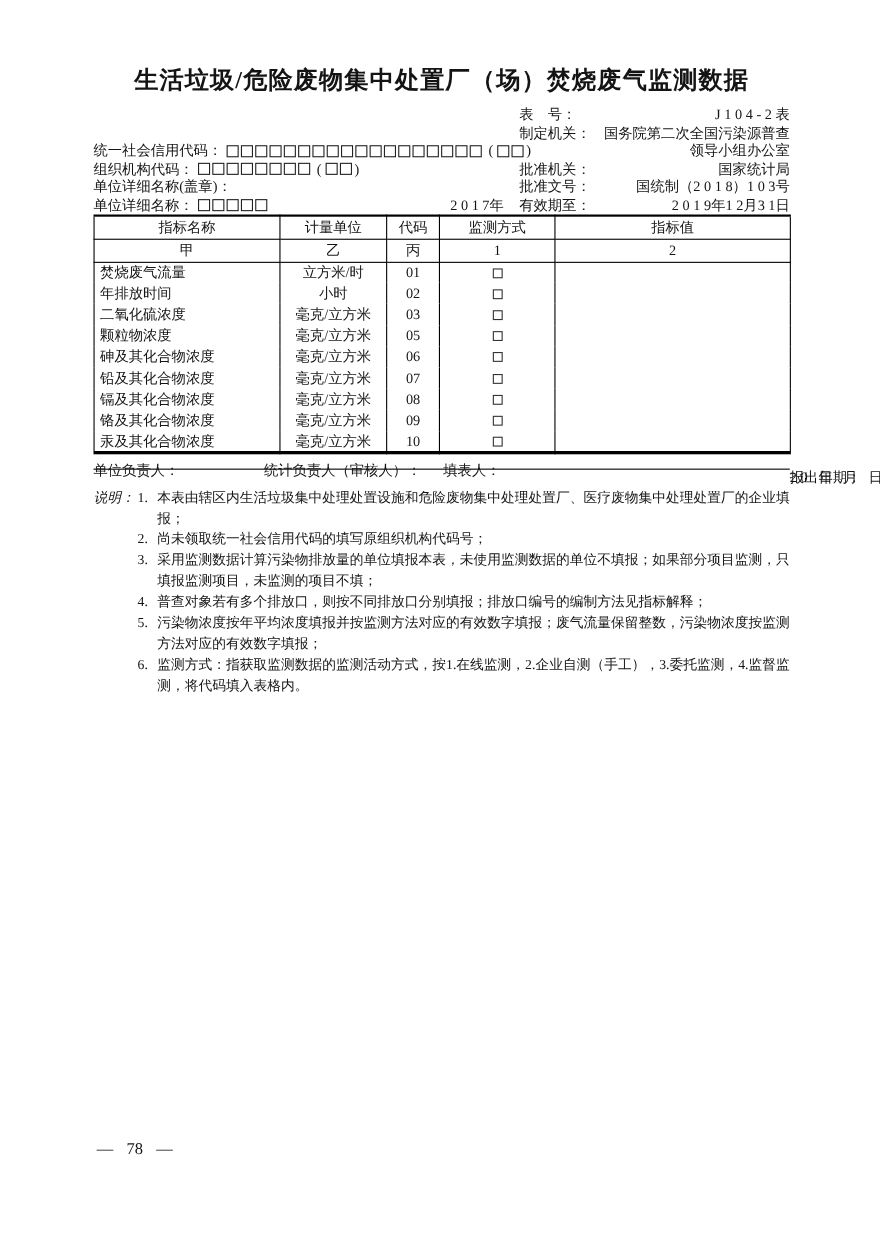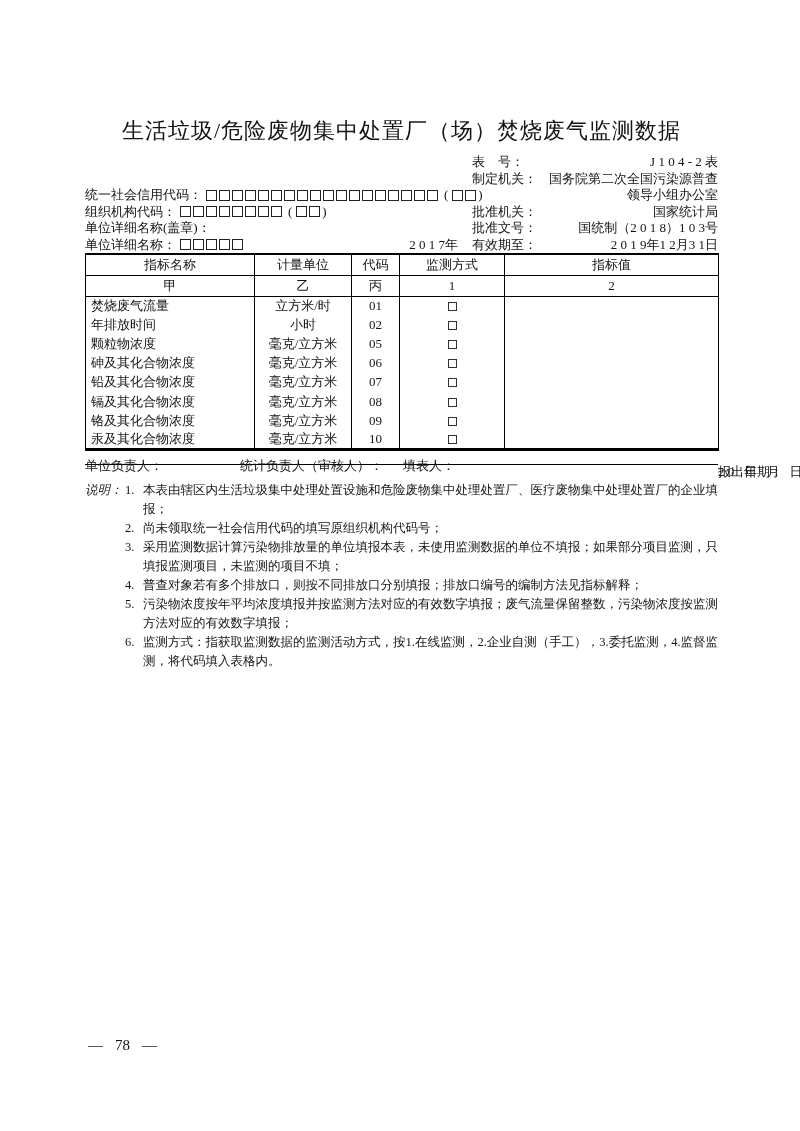--- a/index.html
+++ b/index.html
@@ -1,21 +1,21 @@
 <!DOCTYPE html>
 <html><head>
 <meta charset="utf-8">
 <style>
   * { margin:0; padding:0; box-sizing:border-box; }
   html,body { width:800px; height:1131px; background:#ffffff; overflow:hidden;
     font-family:"Liberation Serif","DejaVu Serif",serif; color:#141414; }
   .sheet { position:absolute; left:85px; top:0; width:633px; }
 
-  .title { margin-top:116px; height:30px; line-height:30px; text-align:center;
-    font-size:22px; font-weight:normal; letter-spacing:1px; white-space:nowrap; }
+  .title { margin-top:58px; height:30px; line-height:30px; text-align:center;
+    font-size:22px; font-weight:bold; letter-spacing:1px; white-space:nowrap; }
 
   
   .meta { margin-top:8px; }
   .meta-row { display:flex; height:16.5px; align-items:center; font-size:13px; }
   .meta-left { flex:1; display:flex; align-items:center; white-space:pre; padding-right:14px;text-align:right; }
   .meta-left .spacer { flex:1; }
   .meta-right { width:246px; display:flex; justify-content:space-between; align-items:center; }
   .mr-label { white-space:pre; }
   .mr-value { white-space:pre; text-align:right; }
   .box { display:inline-block; width:11px; height:11px; border:1px solid #222;
@@ -160,20 +160,27 @@
           <td class="c-val"></td>
         </tr>
         <tr>
           <td class="c-name">年排放时间</td>
           <td class="c-unit">小时</td>
           <td class="c-code">02</td>
           <td class="c-mon"><span class="checkbox"></span></td>
           <td class="c-val"></td>
         </tr>
         <tr>
+          <td class="c-name">二氧化硫浓度</td>
+          <td class="c-unit">毫克/立方米</td>
+          <td class="c-code">03</td>
+          <td class="c-mon"><span class="checkbox"></span></td>
+          <td class="c-val"></td>
+        </tr>
+        <tr>
           <td class="c-name">颗粒物浓度</td>
           <td class="c-unit">毫克/立方米</td>
           <td class="c-code">05</td>
           <td class="c-mon"><span class="checkbox"></span></td>
           <td class="c-val"></td>
         </tr>
         <tr>
           <td class="c-name">砷及其化合物浓度</td>
           <td class="c-unit">毫克/立方米</td>
           <td class="c-code">06</td>

